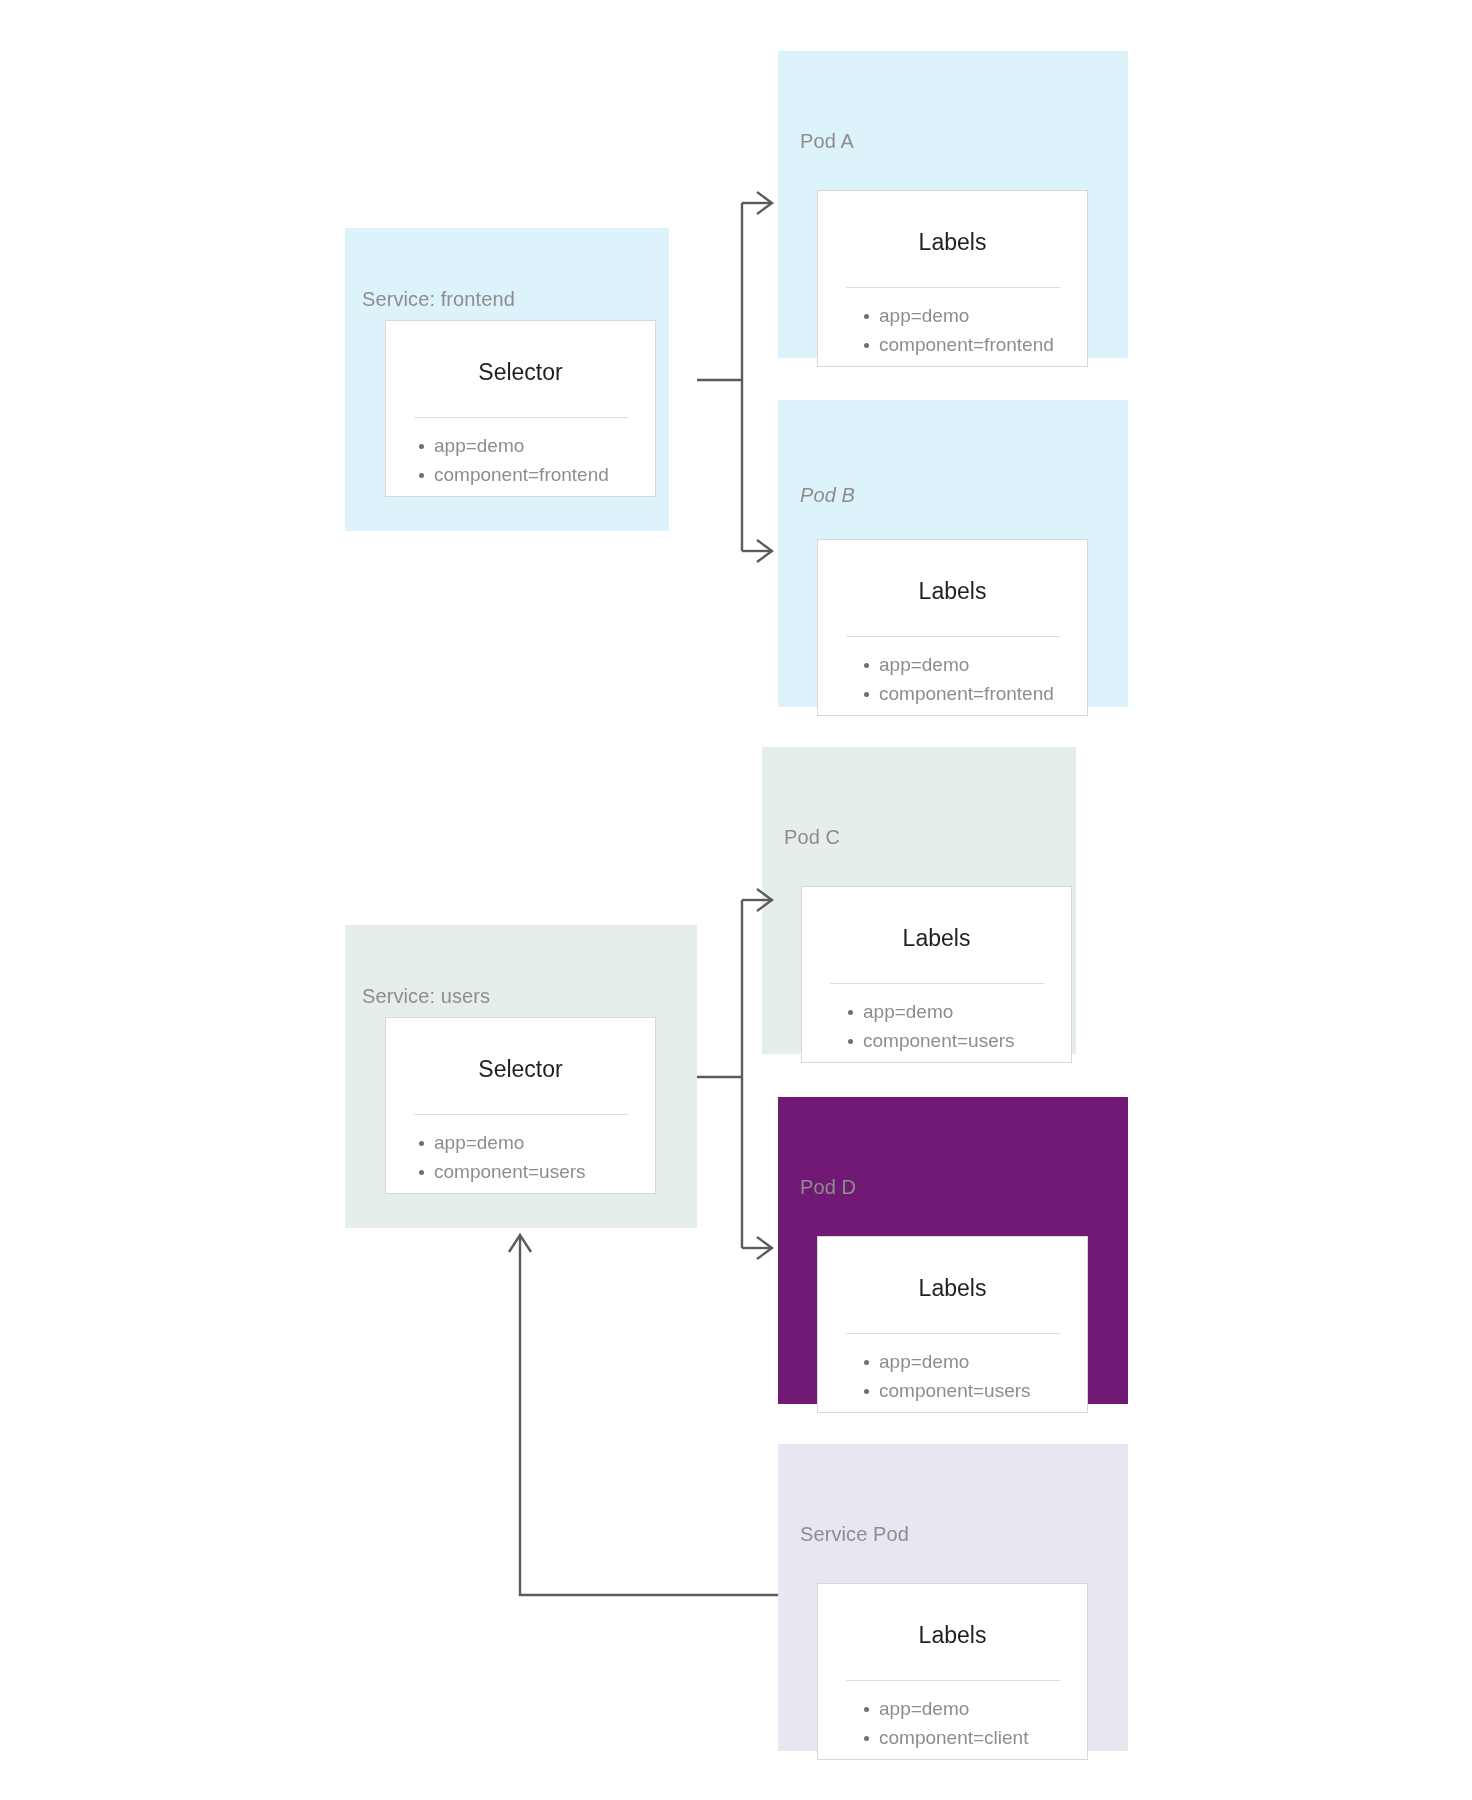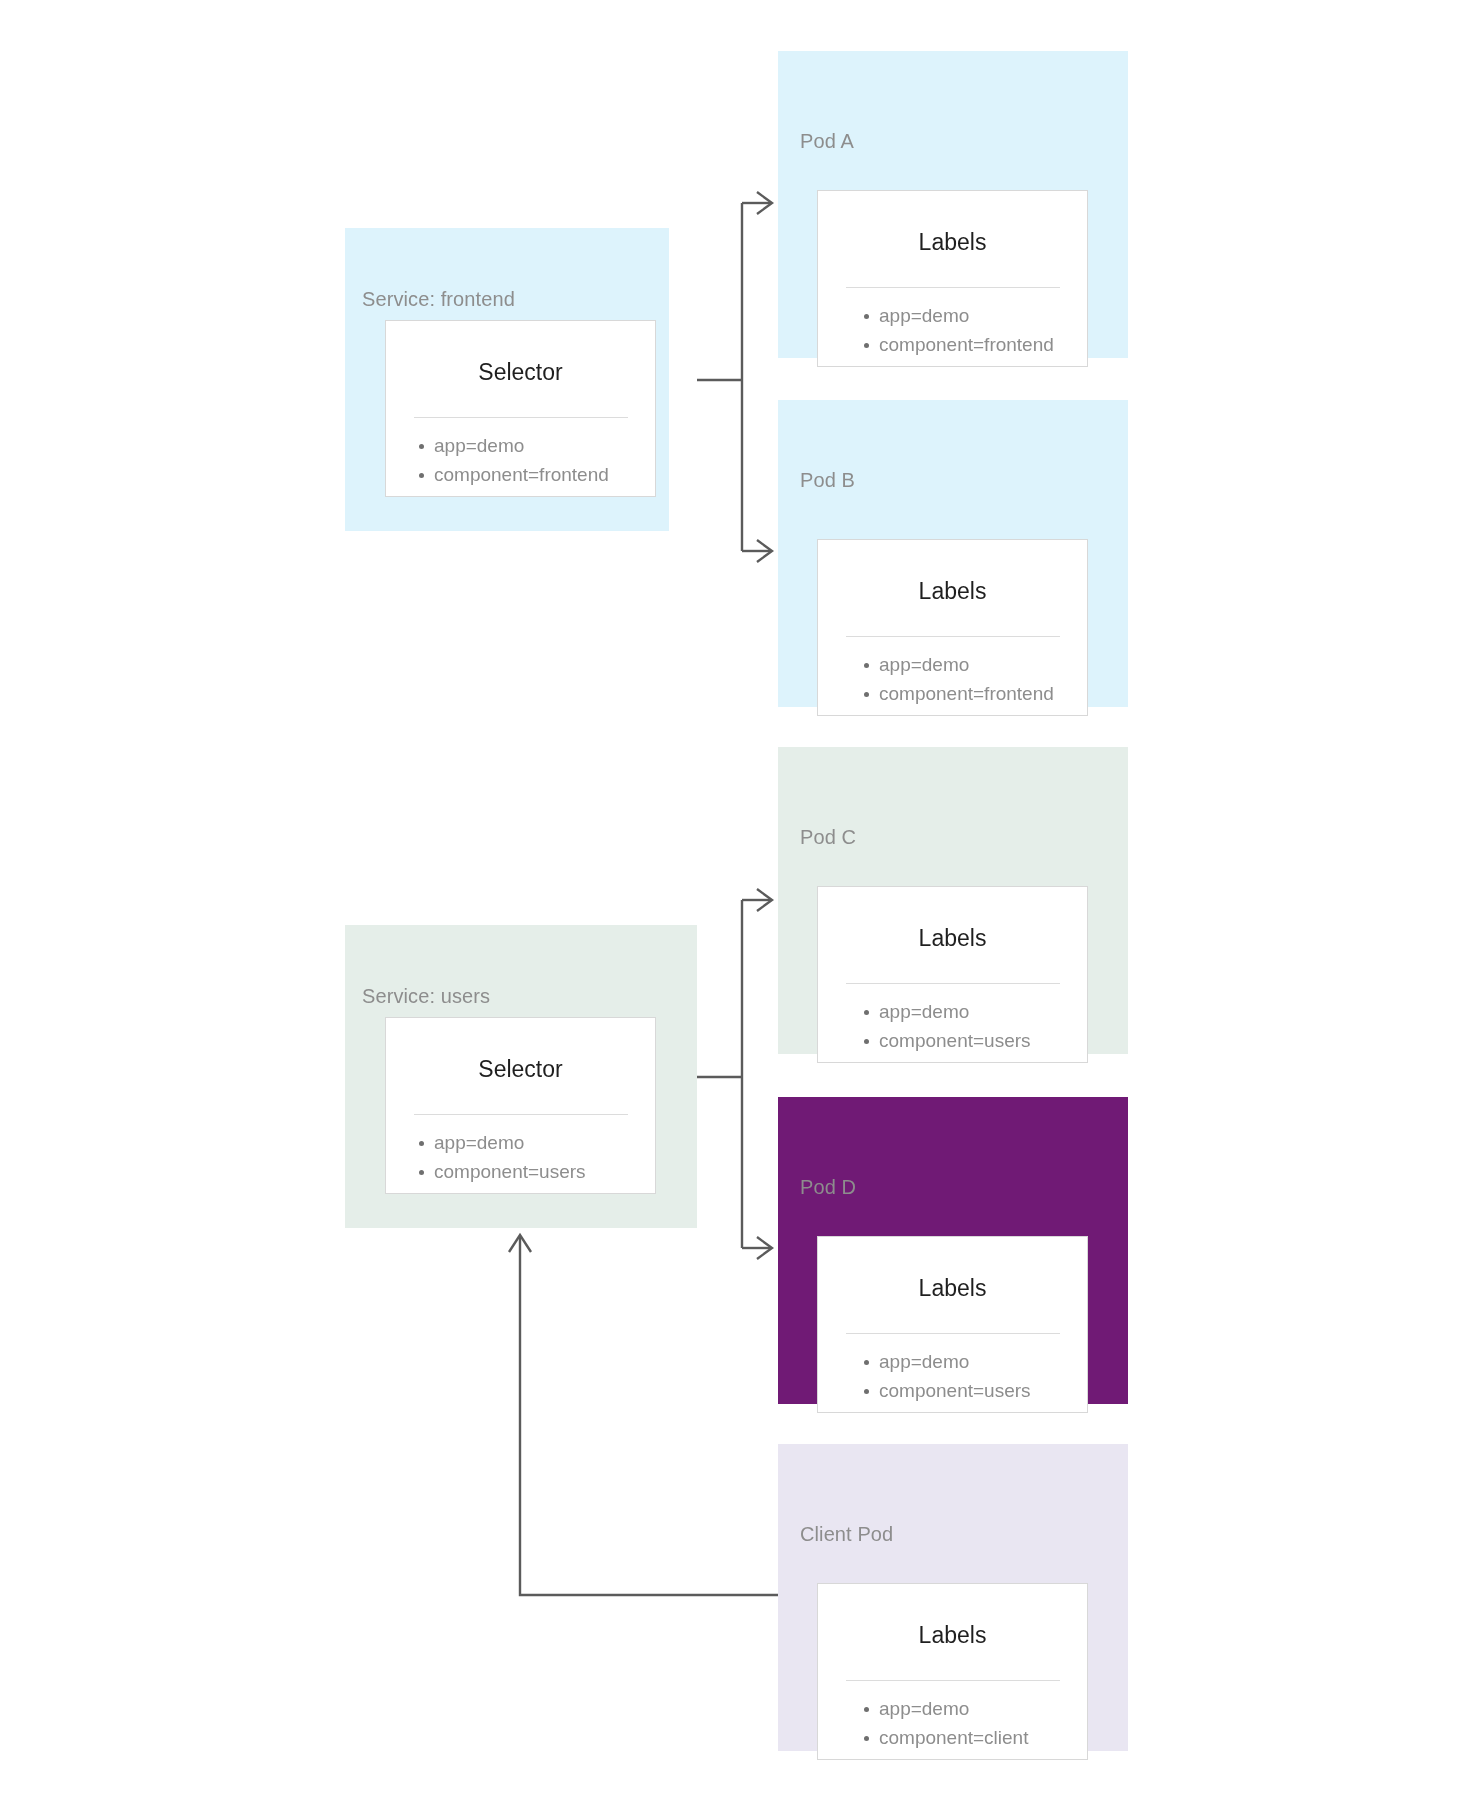--- a/index.html
+++ b/index.html
@@ -103,21 +103,21 @@
       <div class="card-title" style="margin-top:40px;">Labels</div>
       <div class="card-rule" style="margin-top:33px; width:214px;"></div>
       <ul class="card-list" style="margin-top:13px; margin-left:43px;">
         <li>app=demo</li>
         <li>component=frontend</li>
       </ul>
     </div>
   </div>
 
   <div class="group" style="left:778px; top:400px; width:350px; height:307px; background:#ddf3fc;">
-    <div class="group-title" style="left:22px; top:69px;">Pod B</div>
+    <div class="group-title" style="left:22px; top:84px;font-style:italic;">Pod B</div>
     <div class="card" style="left:39px; top:139px; width:271px; height:177px;">
       <div class="card-title" style="margin-top:40px;">Labels</div>
       <div class="card-rule" style="margin-top:33px; width:214px;"></div>
       <ul class="card-list" style="margin-top:13px; margin-left:43px;">
         <li>app=demo</li>
         <li>component=frontend</li>
       </ul>
     </div>
   </div>
 
@@ -126,21 +126,21 @@
     <div class="card" style="left:40px; top:92px; width:271px; height:177px;">
       <div class="card-title" style="margin-top:40px;">Selector</div>
       <div class="card-rule" style="margin-top:33px; width:214px;"></div>
       <ul class="card-list" style="margin-top:13px; margin-left:30px;">
         <li>app=demo</li>
         <li>component=frontend</li>
       </ul>
     </div>
   </div>
 
-  <div class="group" style="left:778px; top:747px; width:350px; height:307px; background:#e5eee9;">
+  <div class="group" style="left:762px; top:747px; width:314px; height:307px; background:#e5eee9;">
     <div class="group-title" style="left:22px; top:79px;">Pod C</div>
     <div class="card" style="left:39px; top:139px; width:271px; height:177px;">
       <div class="card-title" style="margin-top:40px;">Labels</div>
       <div class="card-rule" style="margin-top:33px; width:214px;"></div>
       <ul class="card-list" style="margin-top:13px; margin-left:43px;">
         <li>app=demo</li>
         <li>component=users</li>
       </ul>
     </div>
   </div>
@@ -163,21 +163,21 @@
       <div class="card-title" style="margin-top:40px;">Selector</div>
       <div class="card-rule" style="margin-top:33px; width:214px;"></div>
       <ul class="card-list" style="margin-top:13px; margin-left:30px;">
         <li>app=demo</li>
         <li>component=users</li>
       </ul>
     </div>
   </div>
 
   <div class="group" style="left:778px; top:1444px; width:350px; height:307px; background:#e9e6f2;">
-    <div class="group-title" style="left:22px; top:79px;">Client Pod</div>
+    <div class="group-title" style="left:22px; top:79px;">Service Pod</div>
     <div class="card" style="left:39px; top:139px; width:271px; height:177px;">
       <div class="card-title" style="margin-top:40px;">Labels</div>
       <div class="card-rule" style="margin-top:33px; width:214px;"></div>
       <ul class="card-list" style="margin-top:13px; margin-left:43px;">
         <li>app=demo</li>
         <li>component=client</li>
       </ul>
     </div>
   </div>
 

